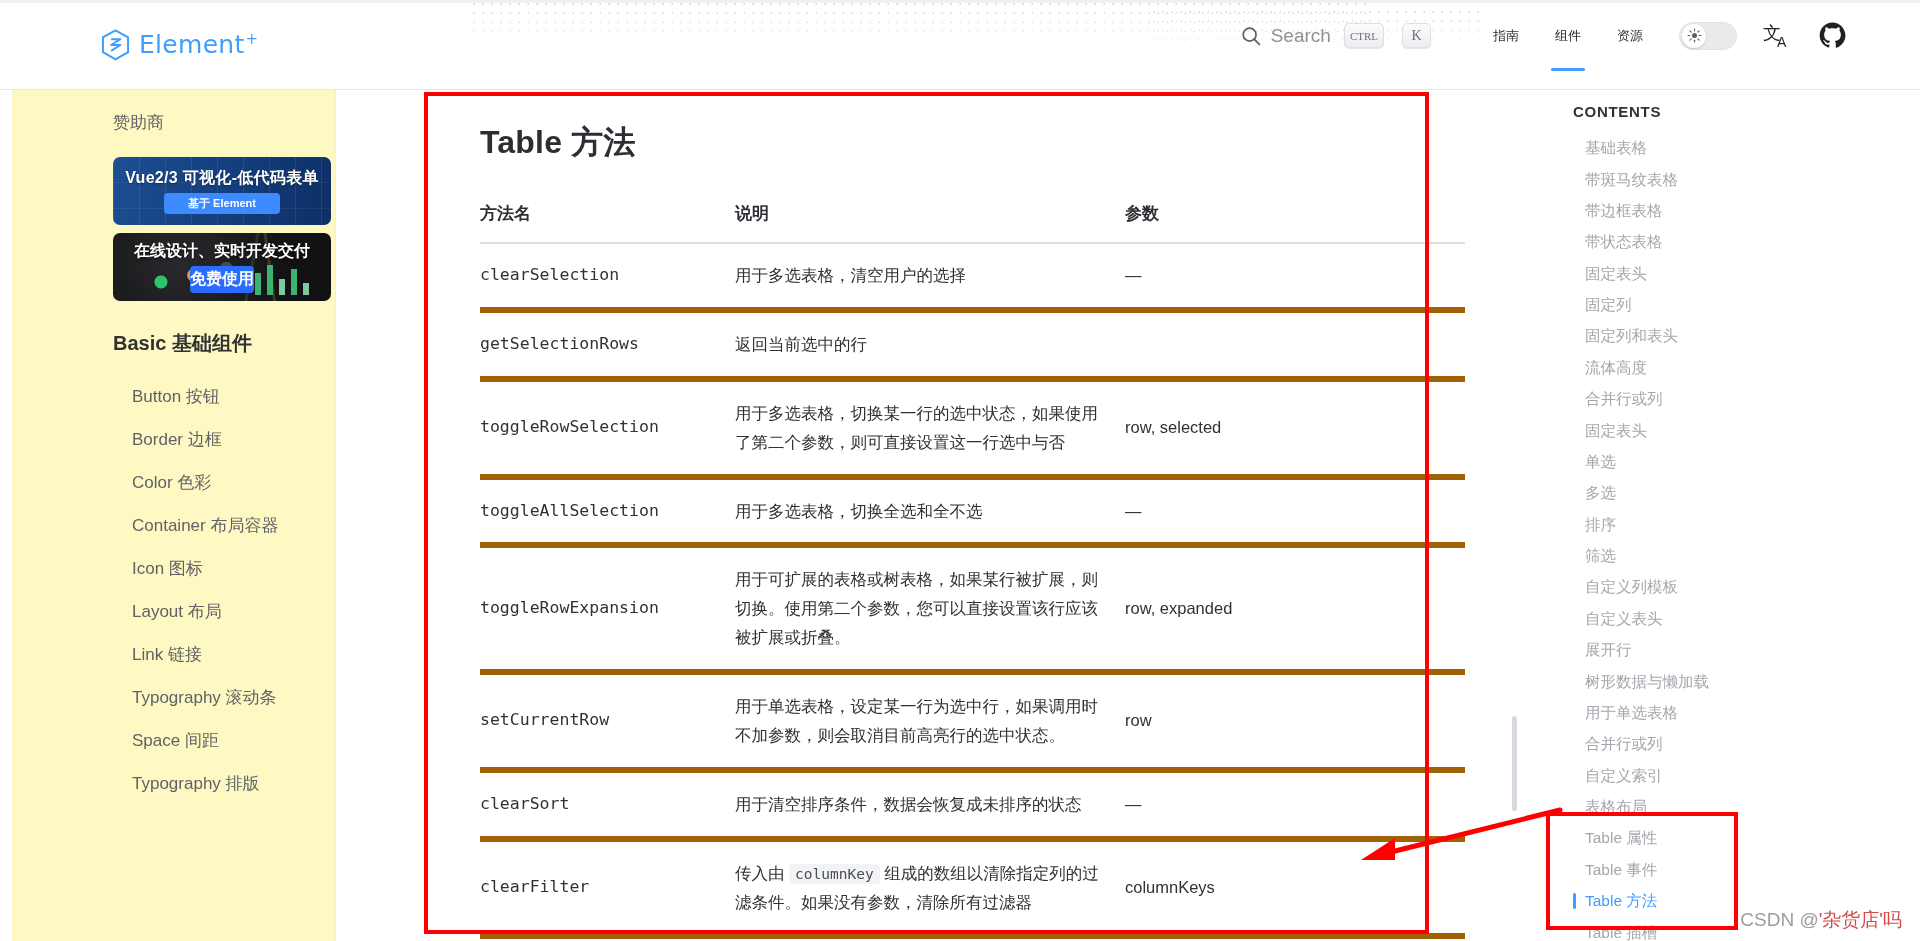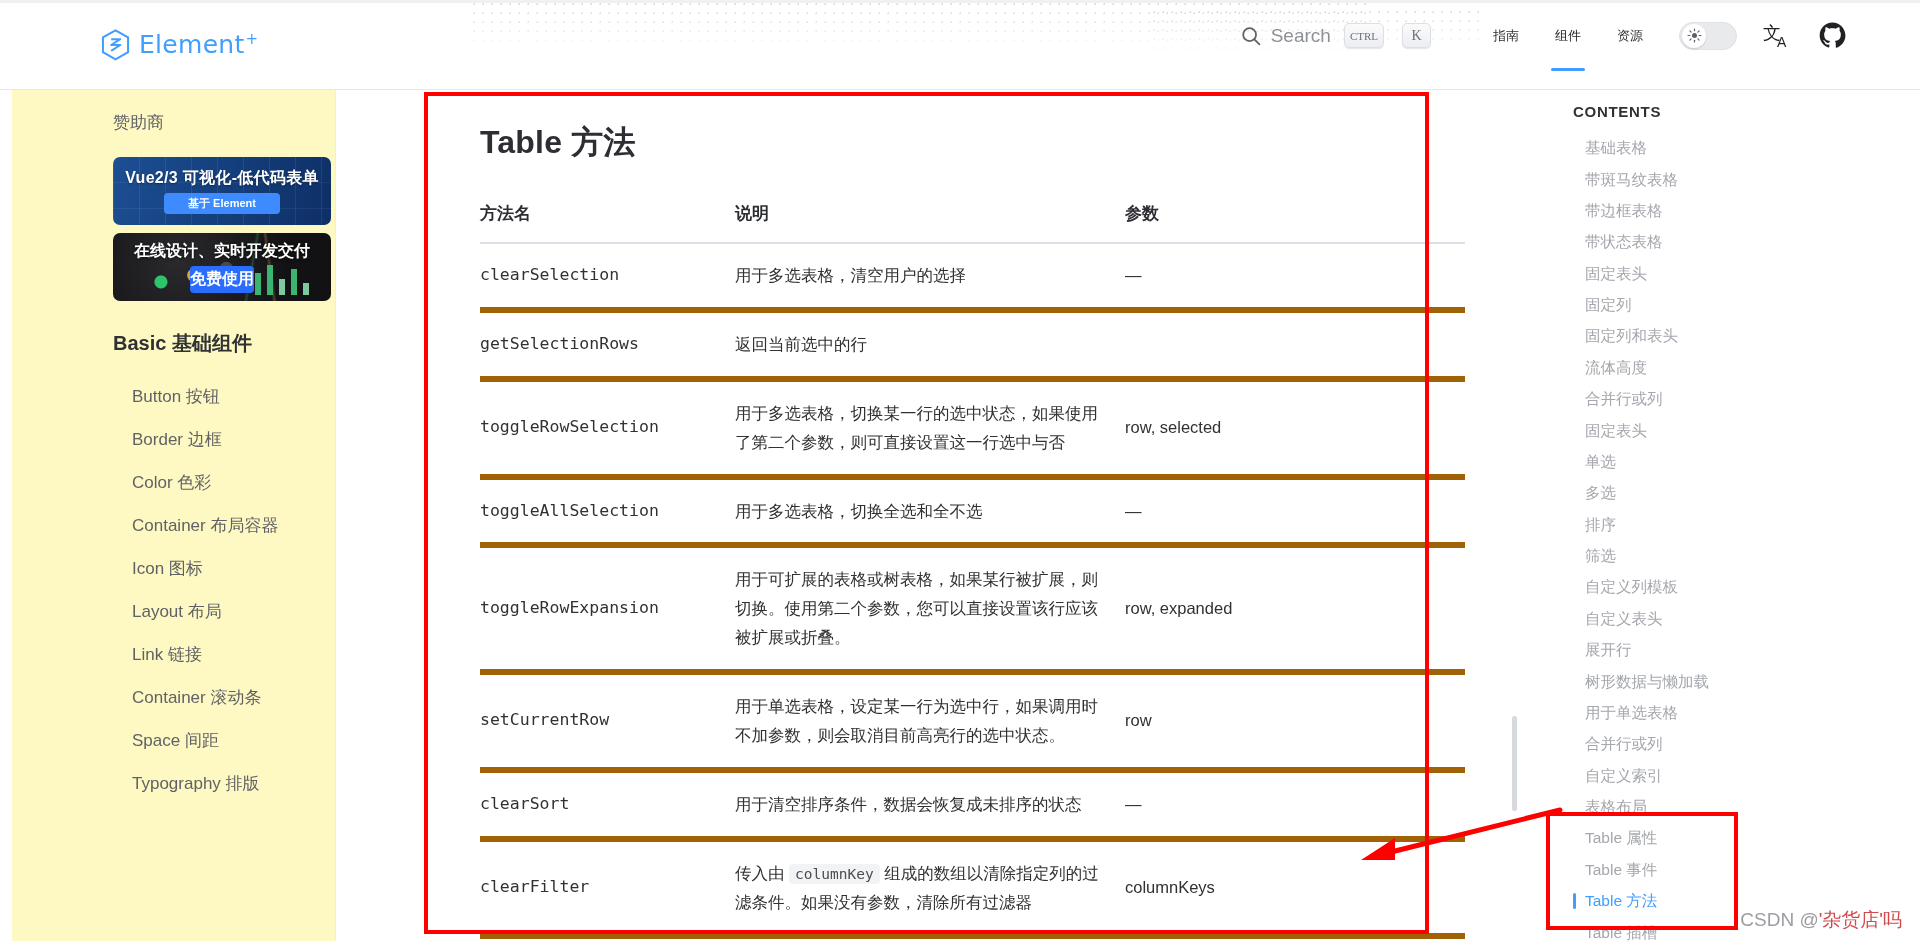--- a/index.html
+++ b/index.html
@@ -375,21 +375,21 @@
 
     <div class="sb-group-title">Basic 基础组件</div>
 
     <div class="sb-item">Button 按钮</div>
     <div class="sb-item">Border 边框</div>
     <div class="sb-item">Color 色彩</div>
     <div class="sb-item">Container 布局容器</div>
     <div class="sb-item">Icon 图标</div>
     <div class="sb-item">Layout 布局</div>
     <div class="sb-item">Link 链接</div>
-    <div class="sb-item">Container 滚动条</div>
+    <div class="sb-item">Typography 滚动条</div>
     <div class="sb-item">Space 间距</div>
     <div class="sb-item">Typography 排版</div>
   </div>
 
   <div class="sb-scroll-track">
     <div class="sb-scroll-thumb"></div>
   </div>
 </div>
 
 <div class="main">

